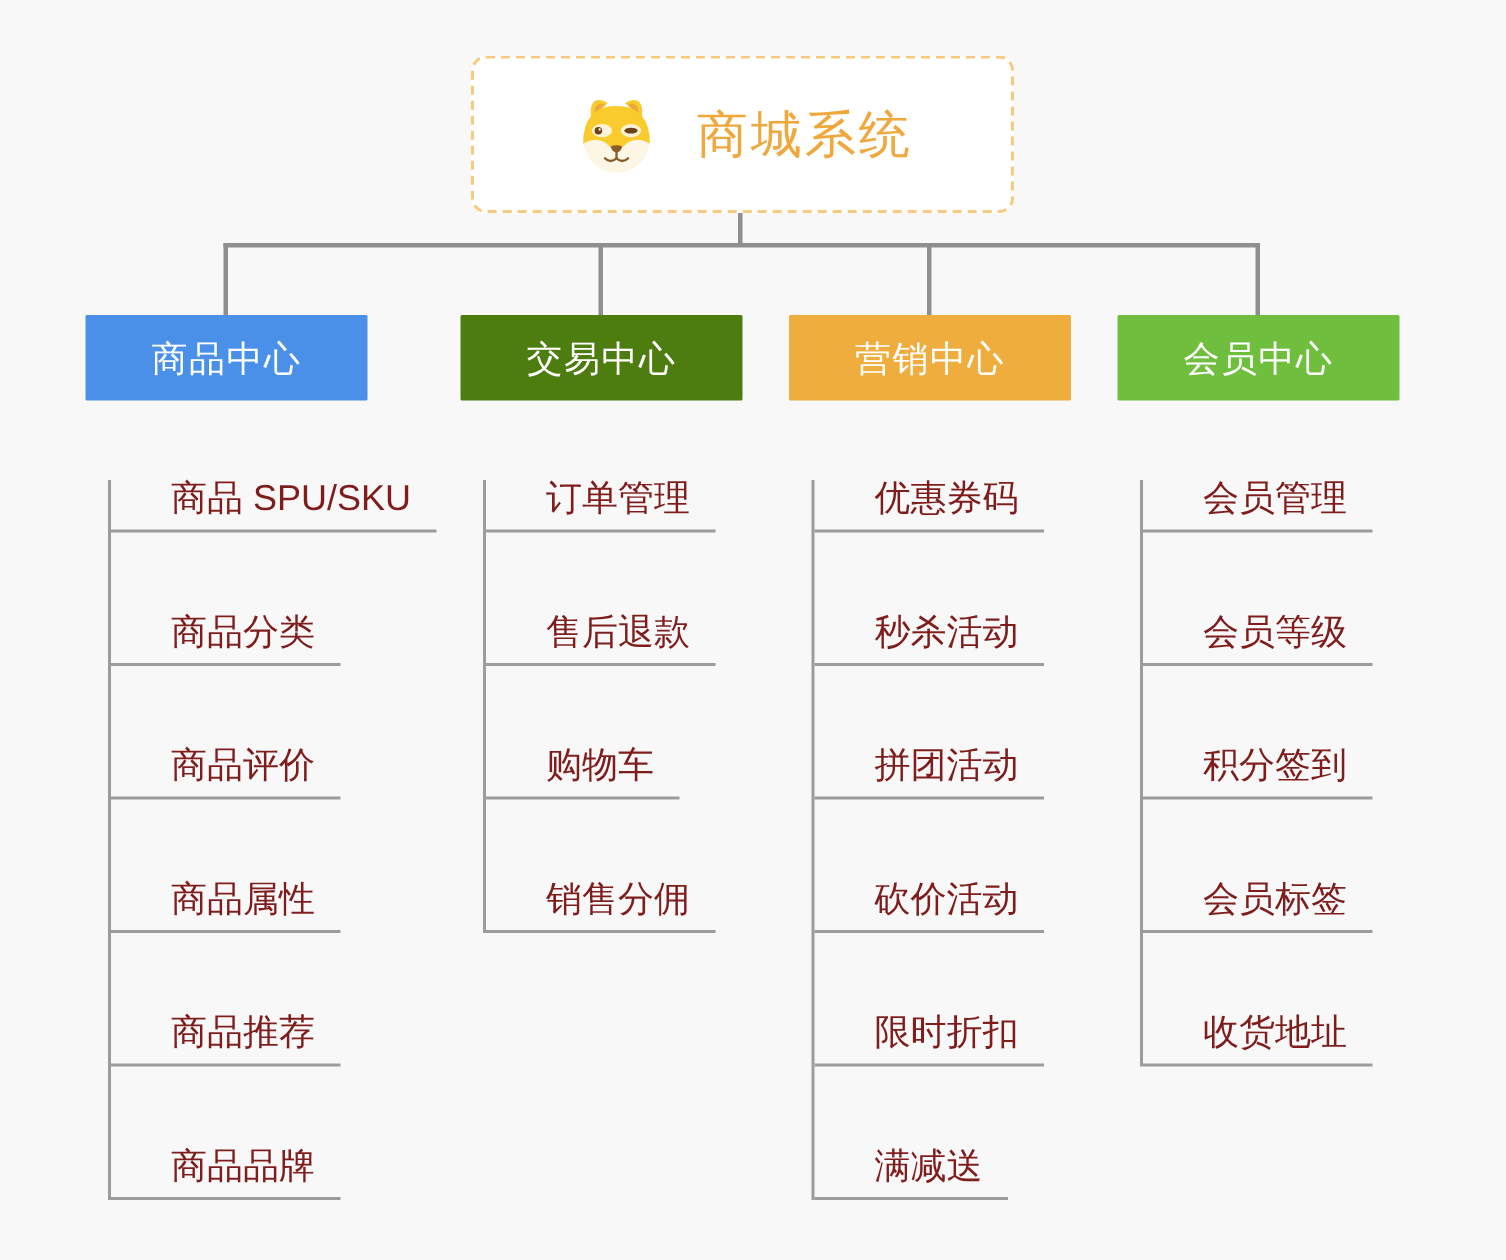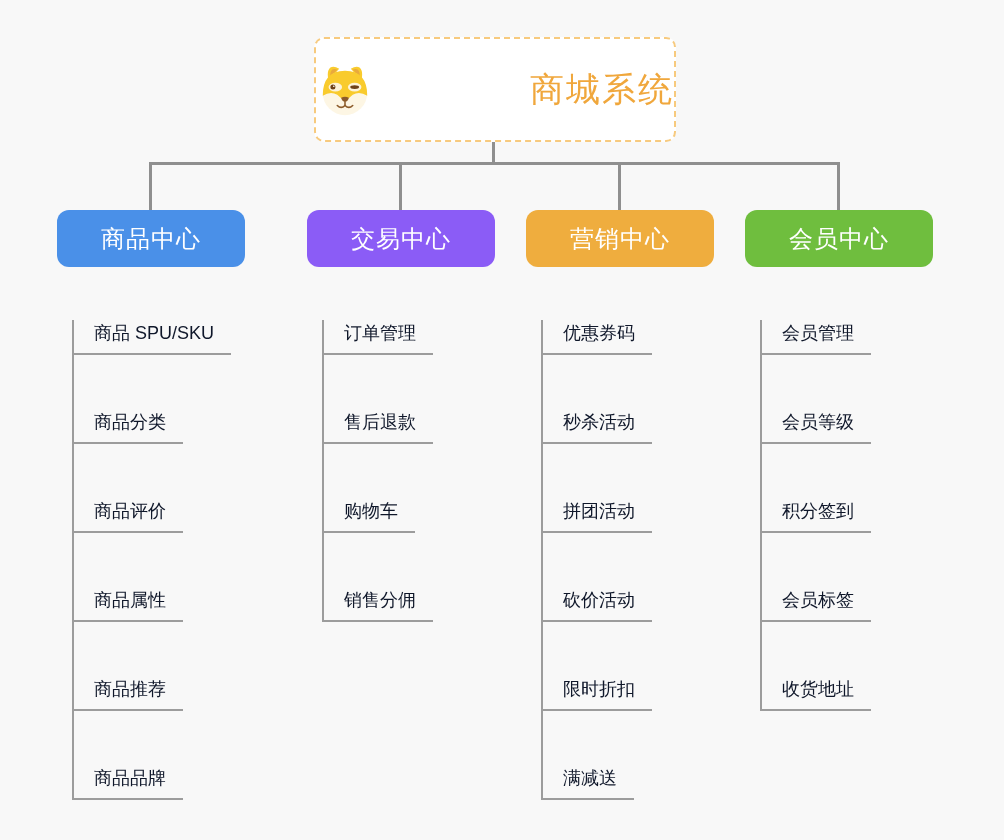--- a/index.html
+++ b/index.html
@@ -10,48 +10,48 @@
     overflow: hidden;
   }
   .canvas { position: relative; width: 1004px; height: 840px; }
 
   
   .root-node {
     position: absolute; left: 314px; top: 37px; width: 362px; height: 105px;
     background: #ffffff;
     border: 2px dashed #F7CA7E;
     border-radius: 10px;
-    display: flex; align-items: center; justify-content: space-between; gap: 25px;
+    display: flex; align-items: center; justify-content: center; gap: 25px;
   }
   .root-title {
     color: #F0A73C; font-size: 34px; letter-spacing: 2px; font-weight: 500;
   }
   .root-icon { width: 58px; height: 58px; flex: 0 0 auto; }
 
   
   .line { position: absolute; background: #8f8f8f; }
 
   
   .branch { position: absolute; top: 210px; width: 188px; }
   .branch-header {
-    width: 188px; height: 57px; border-radius: 12px;
+    width: 188px; height: 57px; border-radius: 1px;
     display: flex; align-items: center; justify-content: center;
     color: #ffffff; font-size: 24px; letter-spacing: 1px;
   }
   .branch-items {
     margin-left: 15px;
     border-left: 2px solid #9c9c9c;
   }
   .branch-item {
     display: table;
     margin-top: 54px;
-    padding: 0 17px 7px 20px;
+    padding: 0 17px 7px 40px;
     line-height: 26px;
     border-bottom: 2px solid #9c9c9c;
-    font-size: 18px; color: #0f172a;
+    font-size: 24px; color: #7f1d1d;
     white-space: nowrap;
     cursor: default;
   }
   .branch-item:first-child { margin-top: 53px; }
 </style>
 </head>
 <body>
 
 <div class="canvas">
 
@@ -95,21 +95,21 @@
       <div class="branch-item">商品 SPU/SKU</div>
       <div class="branch-item">商品分类</div>
       <div class="branch-item">商品评价</div>
       <div class="branch-item">商品属性</div>
       <div class="branch-item">商品推荐</div>
       <div class="branch-item">商品品牌</div>
     </div>
   </div>
 
   <div class="branch" style="left:307px;">
-    <div class="branch-header" style="background: #8b5cf6;">
+    <div class="branch-header" style="background: #4d7c0f;">
       <span>交易中心</span>
     </div>
     <div class="branch-items">
       <div class="branch-item">订单管理</div>
       <div class="branch-item">售后退款</div>
       <div class="branch-item">购物车</div>
       <div class="branch-item">销售分佣</div>
     </div>
   </div>
 

